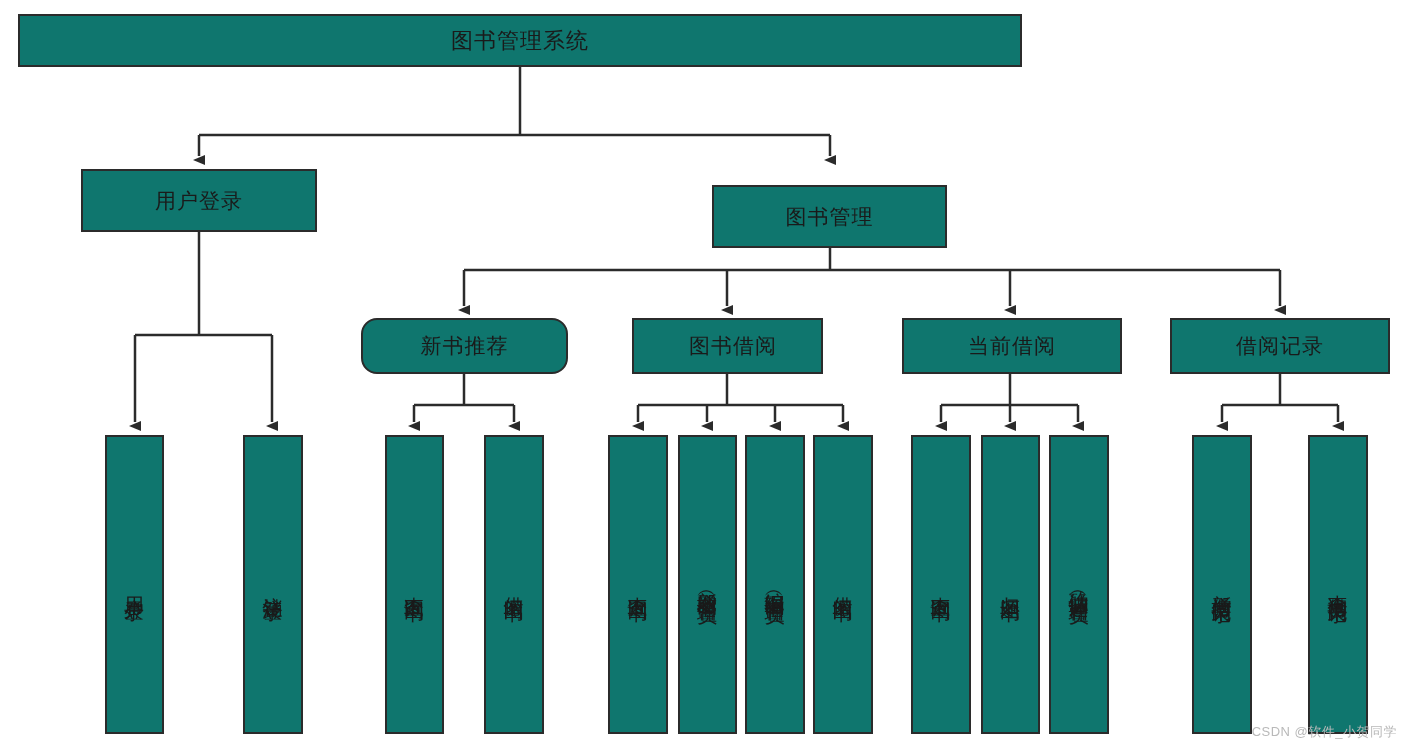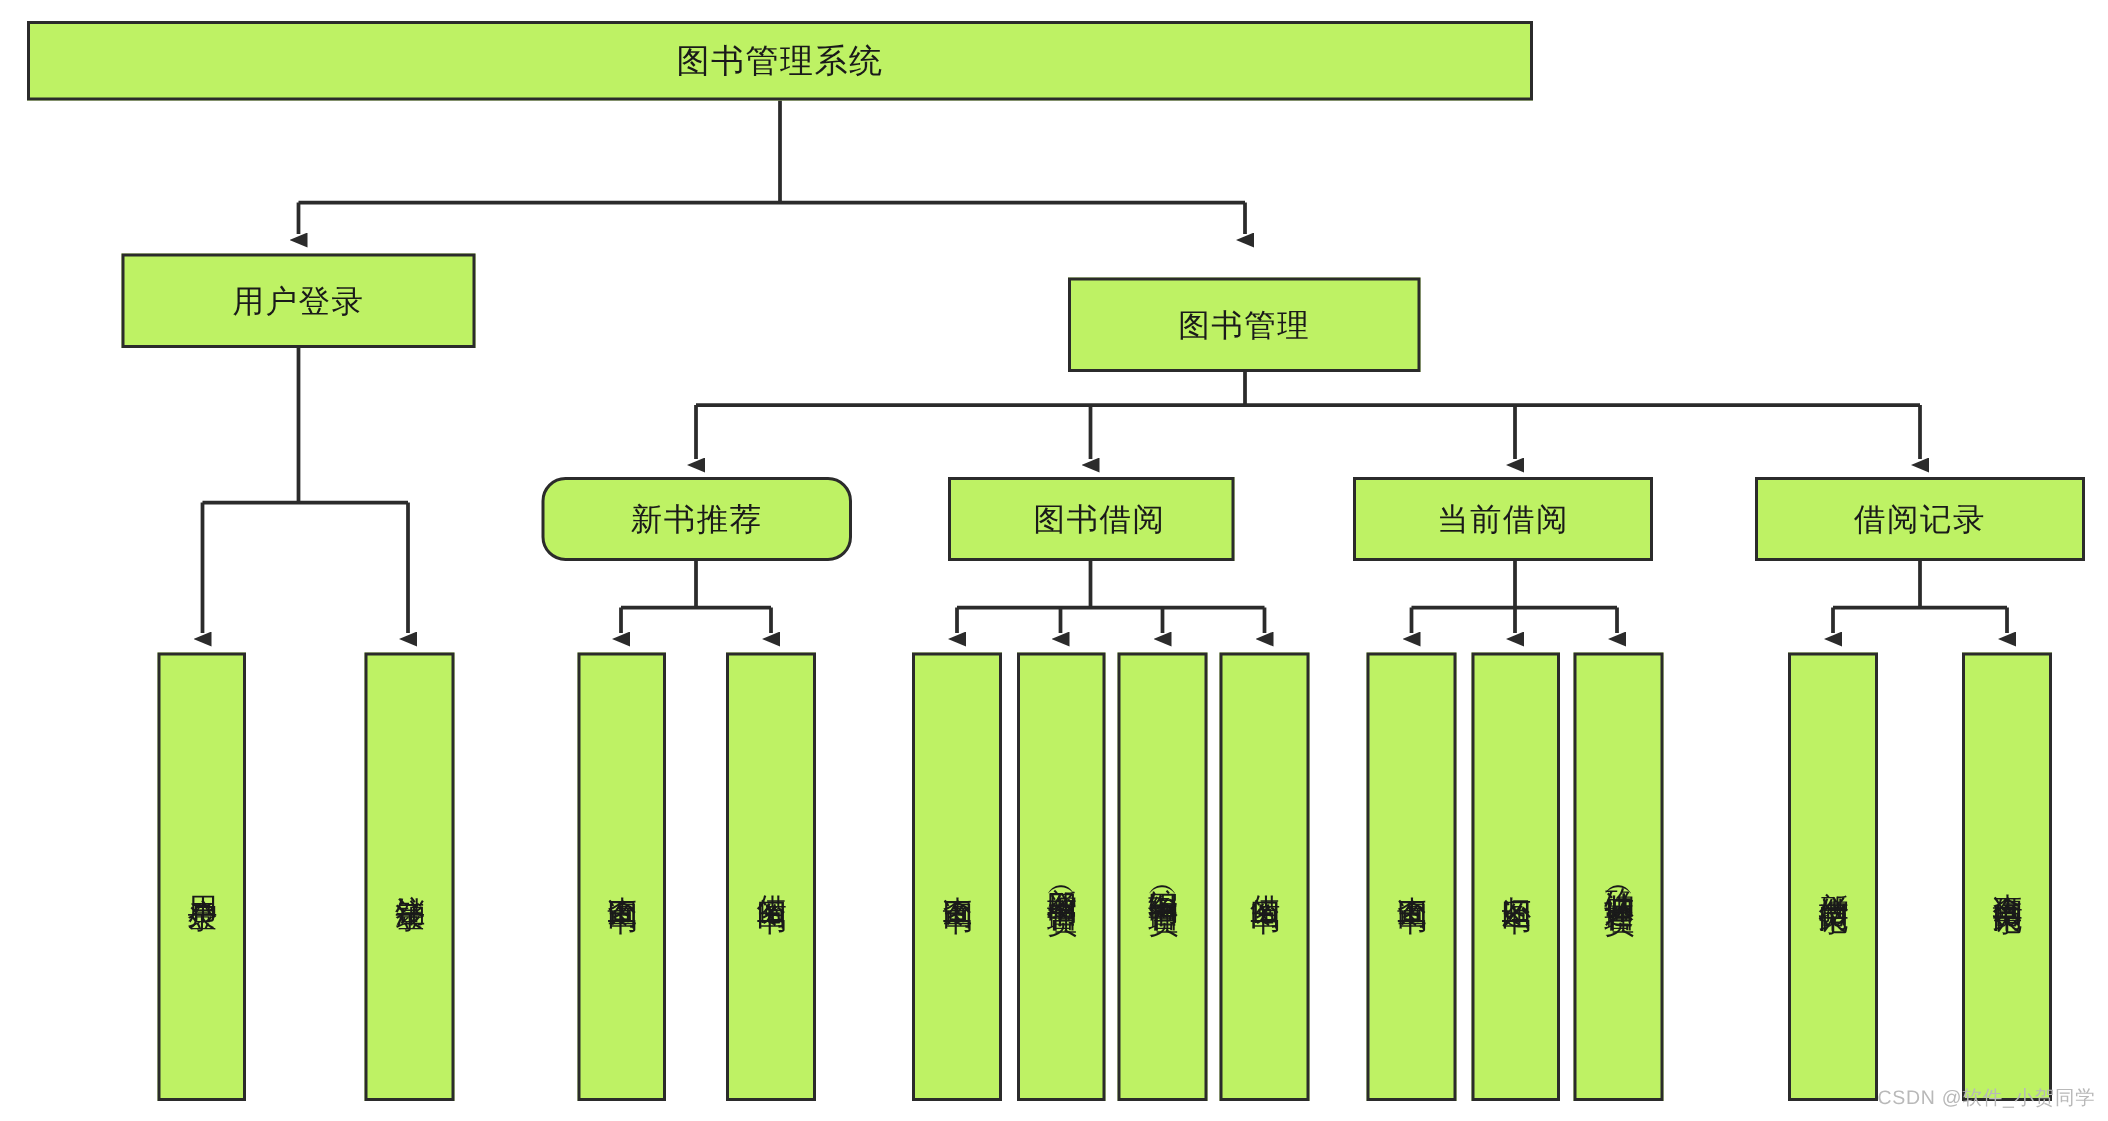--- a/index.html
+++ b/index.html
@@ -18,21 +18,21 @@
   svg#wires {
     position: absolute;
     left: 0; top: 0;
     width: 1405px;
     height: 747px;
     pointer-events: none;
   }
   .node {
     position: absolute;
     box-sizing: border-box;
-    background: #bef264;
+    background: #0f766e;
     border: 2.5px solid #2b2b2b;
     display: flex;
     align-items: center;
     justify-content: center;
     color: #1a1a1a;
   }
   .node.h {
     font-size: 21px;
     letter-spacing: 1px;
   }
@@ -119,21 +119,21 @@
     </g>
   </svg>
 
   <div class="node root h" style="left:18px; top:14px; width:1004px; height:53px;">图书管理系统</div>
 
   <div class="node h" style="left:81px; top:169px; width:236px; height:63px;">用户登录</div>
   <div class="node h" style="left:712px; top:169px; width:235px; height:63px;margin-top:16px;">图书管理</div>
 
   <div class="node h" style="left:361px; top:318px; width:207px; height:56px;border-radius:16px;">新书推荐</div>
   <div class="node h" style="left:632px; top:318px; width:191px; height:56px;padding-left:11px;">图书借阅</div>
-  <div class="node h" style="left:902px; top:318px; width:200px; height:56px;">当前借阅</div>
+  <div class="node h" style="left:902px; top:318px; width:220px; height:56px;">当前借阅</div>
   <div class="node h" style="left:1170px; top:318px; width:220px; height:56px;">借阅记录</div>
 
   <div class="node v" style="left:105px; top:435px; width:59px; height:299px;">
     <span class="vtext">用户登录</span>
   </div>
   <div class="node v" style="left:243px; top:435px; width:60px; height:299px;">
     <span class="vtext">注销登录</span>
   </div>
 
   <div class="node v" style="left:385px; top:435px; width:59px; height:299px;">

